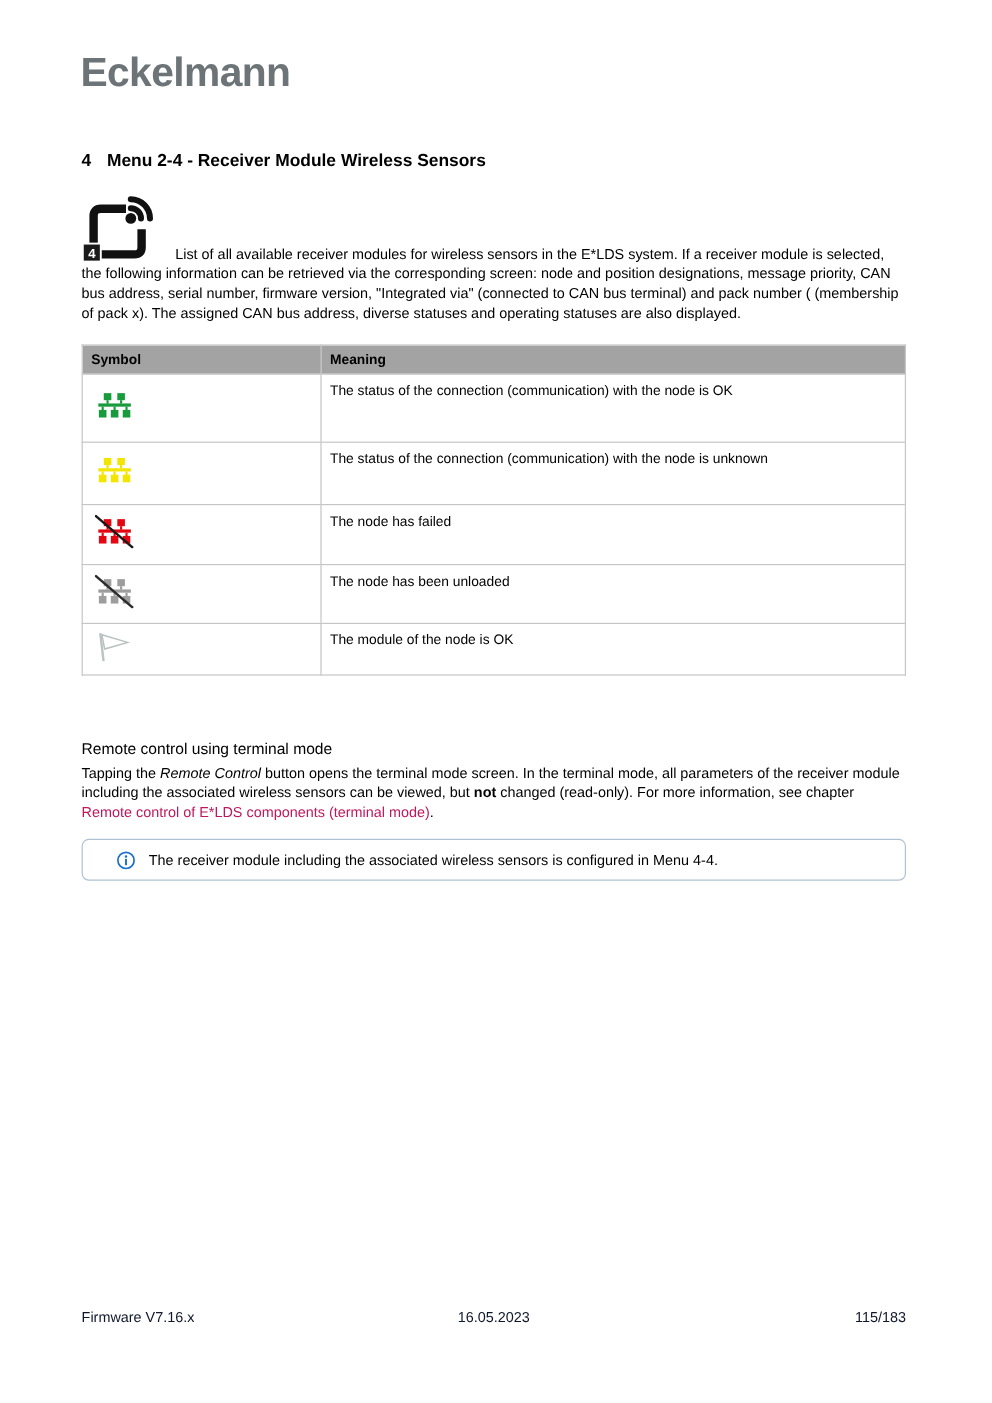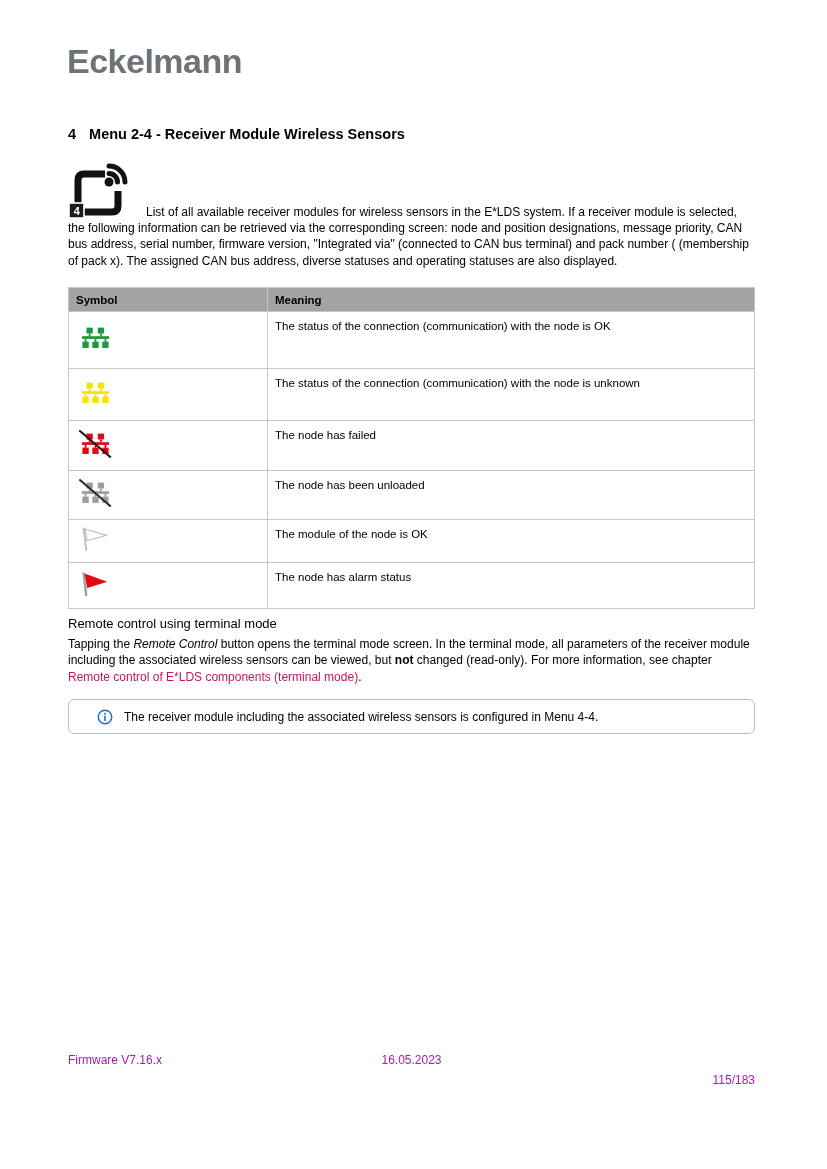--- a/index.html
+++ b/index.html
@@ -44,26 +44,26 @@
   .terminal-p a.link { color: #be185d; text-decoration: none; cursor: pointer; }
 
   .note-box {
     position: absolute; left: 68px; top: 699px; width: 687px; height: 35px;
     border: 1px solid #afc2d4; border-radius: 6px;
     display: flex; align-items: center; padding-left: 28px;
   }
   .note-box .txt { font-size: 12px; margin-left: 11px; }
 
   .footer {
-    position: absolute; left: 68px; top: 1053px; width: 687px;
-    display: flex; font-size: 12px; color: #a21caf;
+    position: absolute; left: 68px; top: 1091px; width: 687px;
+    display: flex; font-size: 12px; color: #0f172a;
   }
   .footer .f-left  { flex: 1; text-align: left; }
   .footer .f-center{ flex: 1; text-align: center; }
-  .footer .f-right { flex: 1; text-align: right; margin-top: 20px; }
+  .footer .f-right { flex: 1; text-align: right; }
 </style>
 </head>
 <body>
 
 <div class="logo">Eckelmann</div>
 
 <div class="content h1">
   <span class="num">4</span>
   <span>Menu 2-4 - Receiver Module Wireless Sensors</span>
 </div>
@@ -171,29 +171,20 @@
     </tr>
     <tr class="r5">
       <td class="symbol">
         <span><svg width="31" height="28" viewBox="0 0 34 30">
           <line x1="5" y1="2.5" x2="8" y2="28" stroke="#bcc3c3" stroke-width="2.2"></line>
           <polygon points="6.5,4 30,11 9,17" fill="#ffffff" stroke="#b9c0c0" stroke-width="1.3"></polygon>
         </svg></span>
       </td>
       <td class="meaning">The module of the node is OK</td>
     </tr>
-    <tr class="r6">
-      <td class="symbol">
-        <span><svg width="31" height="28" viewBox="0 0 34 30">
-          <line x1="5" y1="2.5" x2="8" y2="28" stroke="#9aa2a2" stroke-width="2.6"></line>
-          <polygon points="6,3.5 31,12.5 9,19.5" fill="#e30613"></polygon>
-        </svg></span>
-      </td>
-      <td class="meaning">The node has alarm status</td>
-    </tr>
   </tbody>
 </table>
 
 <div class="content sec-h">Remote control using terminal mode</div>
 
 <div class="content terminal-p"><span>Tapping the </span><span class="it">Remote Control</span><span> button opens the terminal mode screen. In the terminal mode, all parameters of the receiver module including the associated wireless sensors can be viewed, but </span><span class="bd">not</span><span> changed (read-only). For more information, see chapter </span><a class="link">Remote control of E*LDS components (terminal mode)</a><span>.</span></div>
 
 <div class="note-box">
   <span style="display:inline-flex;">
       <svg width="16" height="16" viewBox="0 0 18 18">

